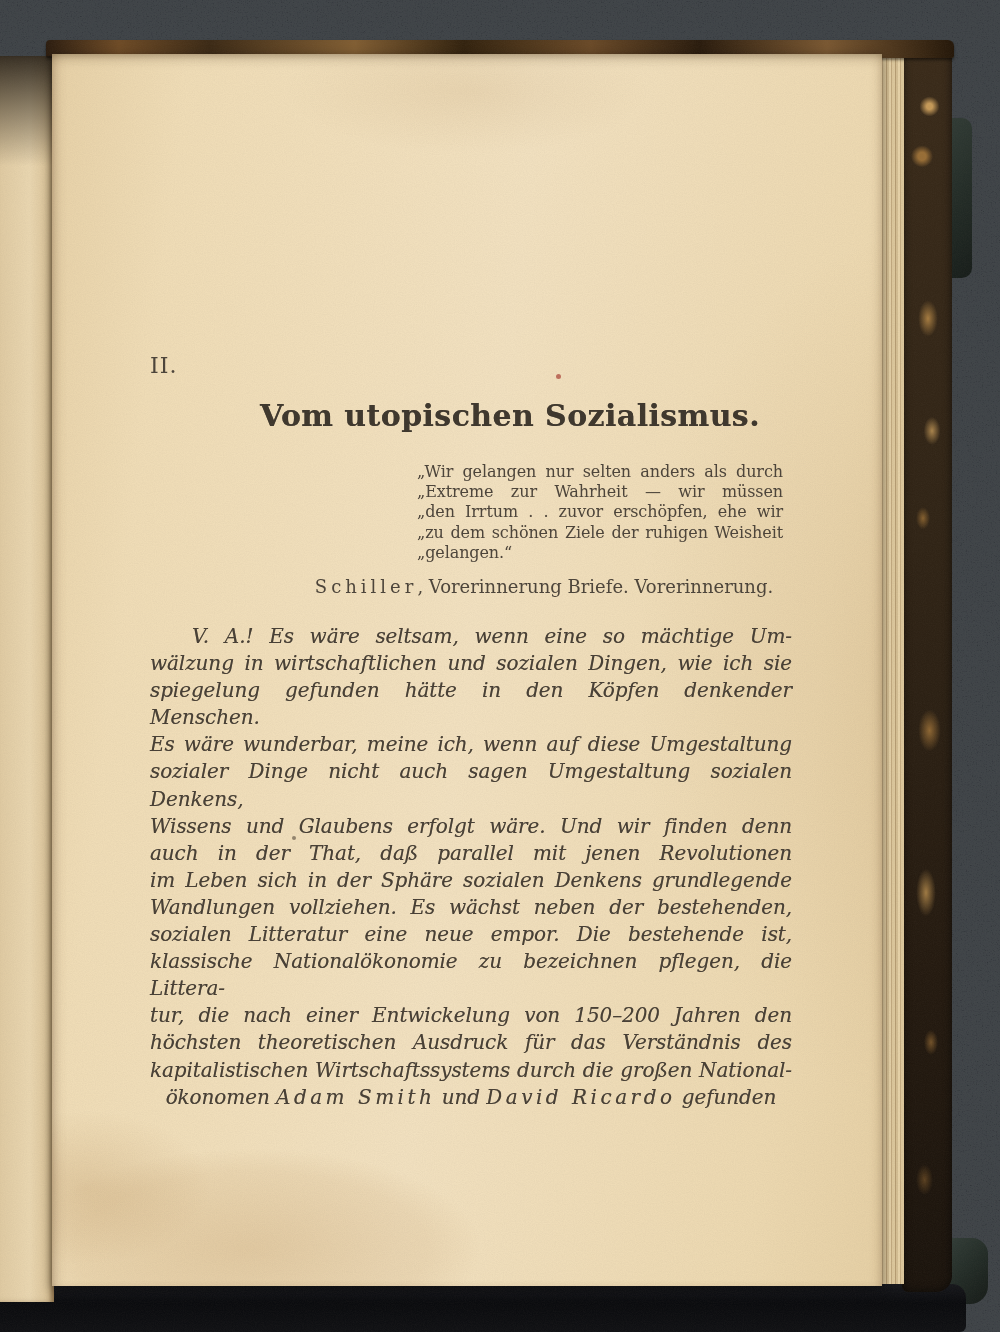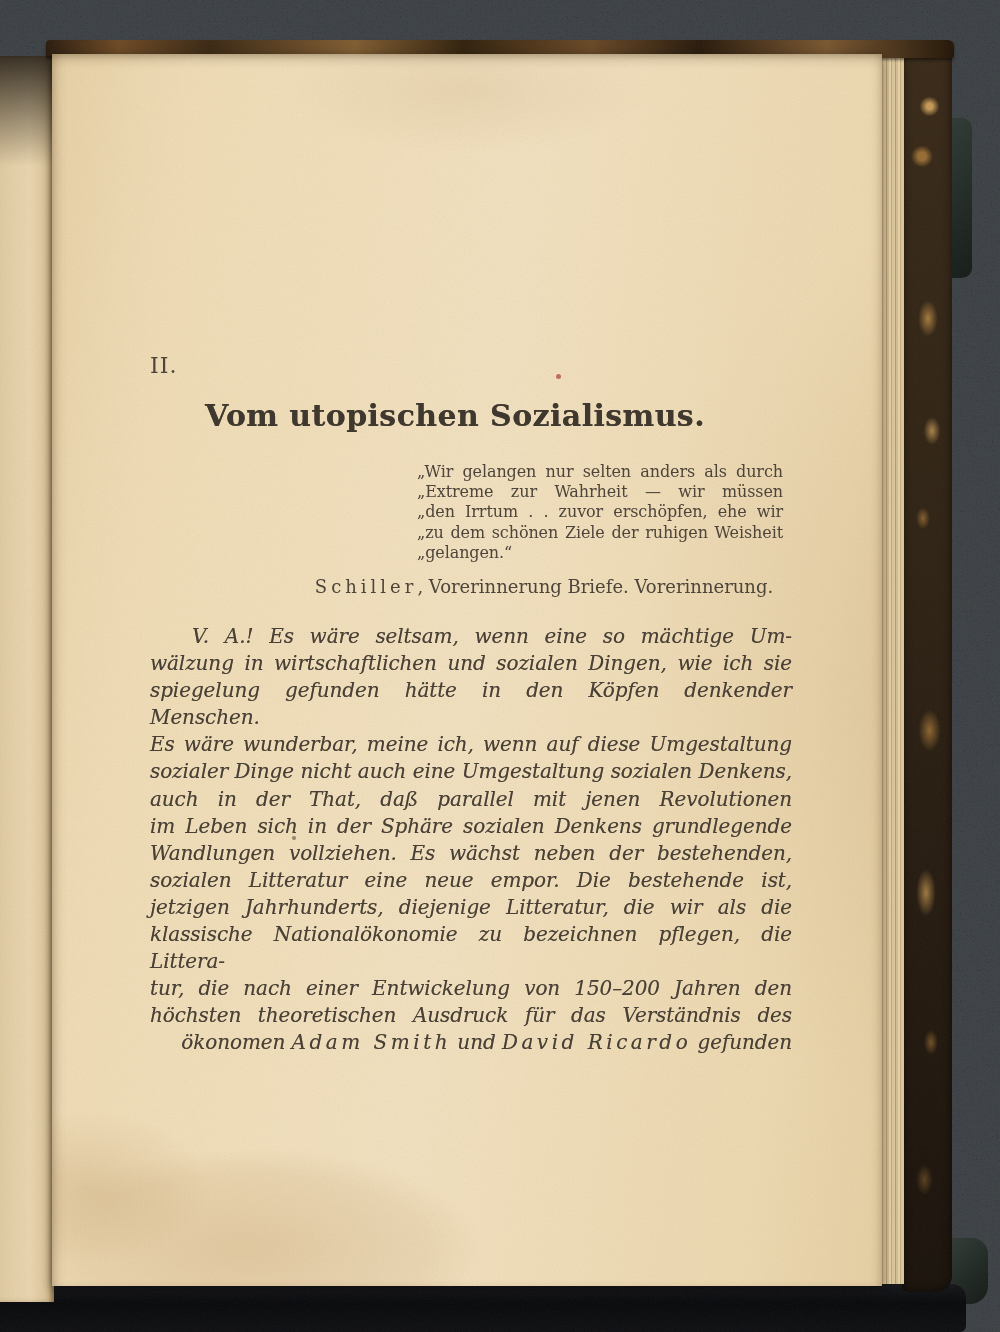--- a/index.html
+++ b/index.html
@@ -84,21 +84,21 @@
   }
 
   
   .section-number {
     position:absolute; left:98px; top:299px; width:640px; box-sizing:border-box;
     padding-right:36px; text-align:left;
     font-size:22px; letter-spacing:1px; color:#4c443a;
   }
   .title {
     position:absolute; left:98px; top:344px; width:640px; margin:0; box-sizing:border-box;
-    padding-right:30px; text-align:center;
+    padding-right:30px; text-align:right;
     font-size:30px; font-weight:bold; letter-spacing:.4px; color:#3e372d;
     text-shadow:0 0 .5px rgba(62,55,45,.7);
   }
   .epigraph {
     position:absolute; left:365px; top:408px; width:366px;
     font-size:16px; line-height:20.2px; letter-spacing:-.1px; color:#4c443a;
   }
   .eline.j { text-align:justify; text-align-last:justify; }
   .attribution {
     position:absolute; left:98px; top:522px; width:640px; box-sizing:border-box;
@@ -107,21 +107,21 @@
   }
   .attribution .author { letter-spacing:4px; }
   .body-block {
     position:absolute; left:98px; top:569px; width:642px;
     font-size:20px; line-height:27.1px; letter-spacing:-.1px; color:#473f35;
     text-shadow:0 0 .4px rgba(71,63,53,.55);
     font-style:italic;
   }
   .bline { text-align:justify; text-align-last:justify; }
   .bline.first { text-indent:42px; }
-  .bline.last { text-align:right; text-align-last:auto; }
+  .bline.last { text-align:center; text-align-last:auto; }
   .sperr { letter-spacing:3.5px; }
 
   .speck { position:absolute; border-radius:50%; }
   .speck.red { left:504px; top:320px; width:5px; height:5px; background:#ae4a3c; opacity:.75; }
   .speck.dark { left:240px; top:782px; width:4px; height:4px; background:#54483a; opacity:.6; }
 </style>
 </head>
 <body>
 
 <div class="scene">
@@ -155,29 +155,30 @@
       <div class="eline">„gelangen.“</div>
     </div>
 
     <div class="attribution"><span class="author">Schiller</span><span>, Vorerinnerung Briefe. Vorerinnerung.</span></div>
 
     <div class="body-block">
       <div class="bline first">V. A.! Es wäre seltsam, wenn eine so mächtige Um-</div>
       <div class="bline">wälzung in wirtschaftlichen und sozialen Dingen, wie ich sie</div>
       <div class="bline">spiegelung gefunden hätte in den Köpfen denkender Menschen.</div>
       <div class="bline">Es wäre wunderbar, meine ich, wenn auf diese Umgestaltung</div>
-      <div class="bline">sozialer Dinge nicht auch eine Umgestaltung sozialen Denkens,</div>
+      <div class="bline">sozialer Dinge nicht auch sagen Umgestaltung sozialen Denkens,</div>
+      <div class="bline">Wissens und Glaubens erfolgt wäre. Und wir finden denn</div>
       <div class="bline">auch in der That, daß parallel mit jenen Revolutionen</div>
       <div class="bline">im Leben sich in der Sphäre sozialen Denkens grundlegende</div>
       <div class="bline">Wandlungen vollziehen. Es wächst neben der bestehenden,</div>
       <div class="bline">sozialen Litteratur eine neue empor. Die bestehende ist,</div>
-      <div class="bline">jetzigen Jahrhunderts, diejenige Litteratur, die wir als die</div>
       <div class="bline">klassische Nationalökonomie zu bezeichnen pflegen, die Littera-</div>
       <div class="bline">tur, die nach einer Entwickelung von 150–200 Jahren den</div>
       <div class="bline">höchsten theoretischen Ausdruck für das Verständnis des</div>
+      <div class="bline">kapitalistischen Wirtschaftssystems durch die großen National-</div>
       <div class="bline last">
         <span>ökonomen</span>
         <span class="sperr">Adam Smith</span>
         <span>und</span>
         <span class="sperr">David Ricardo</span>
         <span>gefunden</span>
       </div>
     </div>
 
     <span class="speck red"></span>

